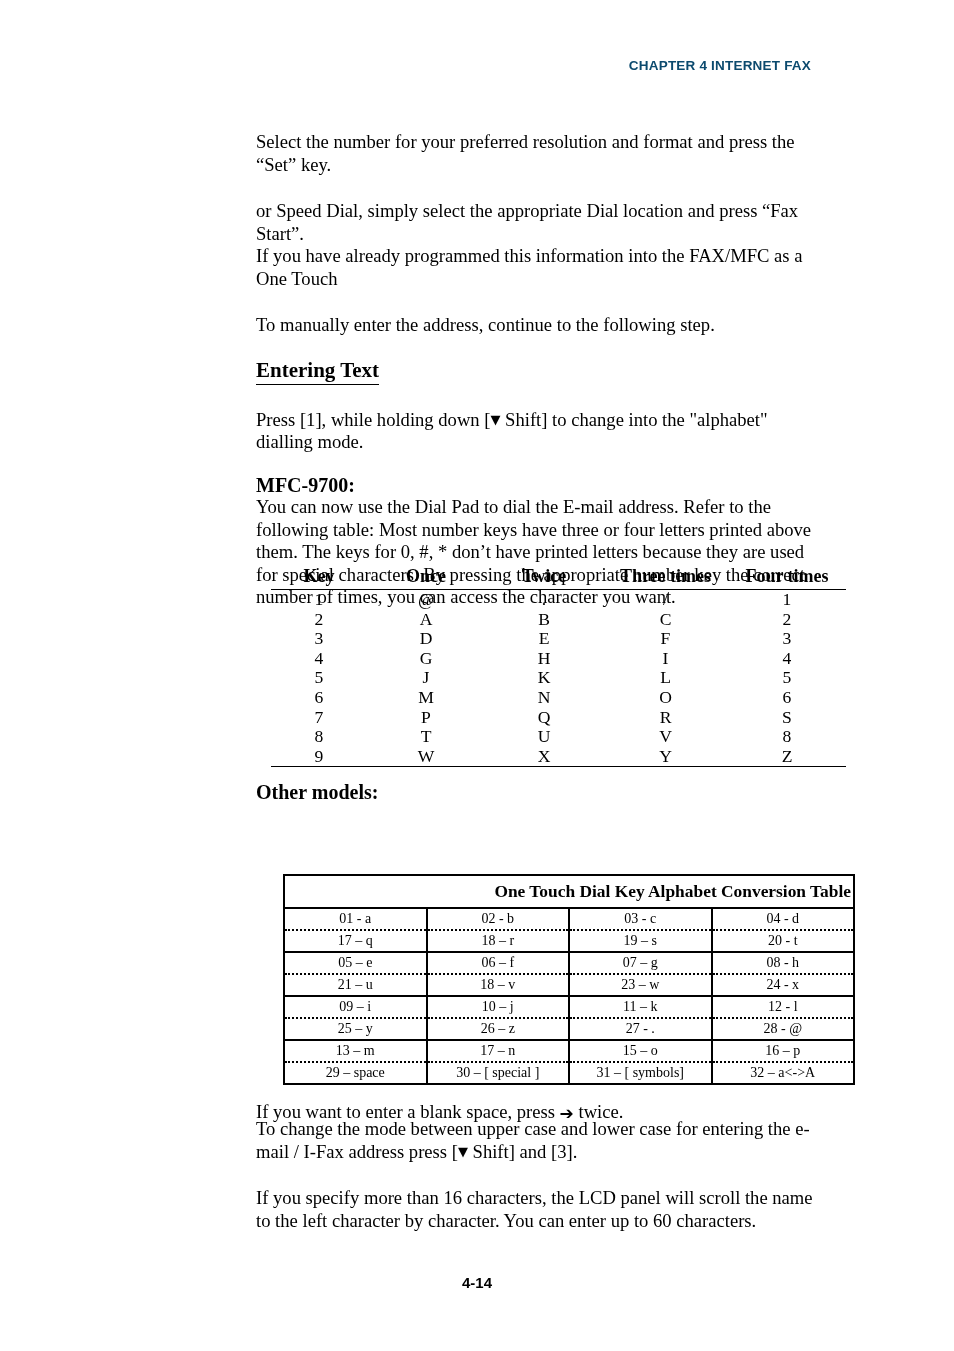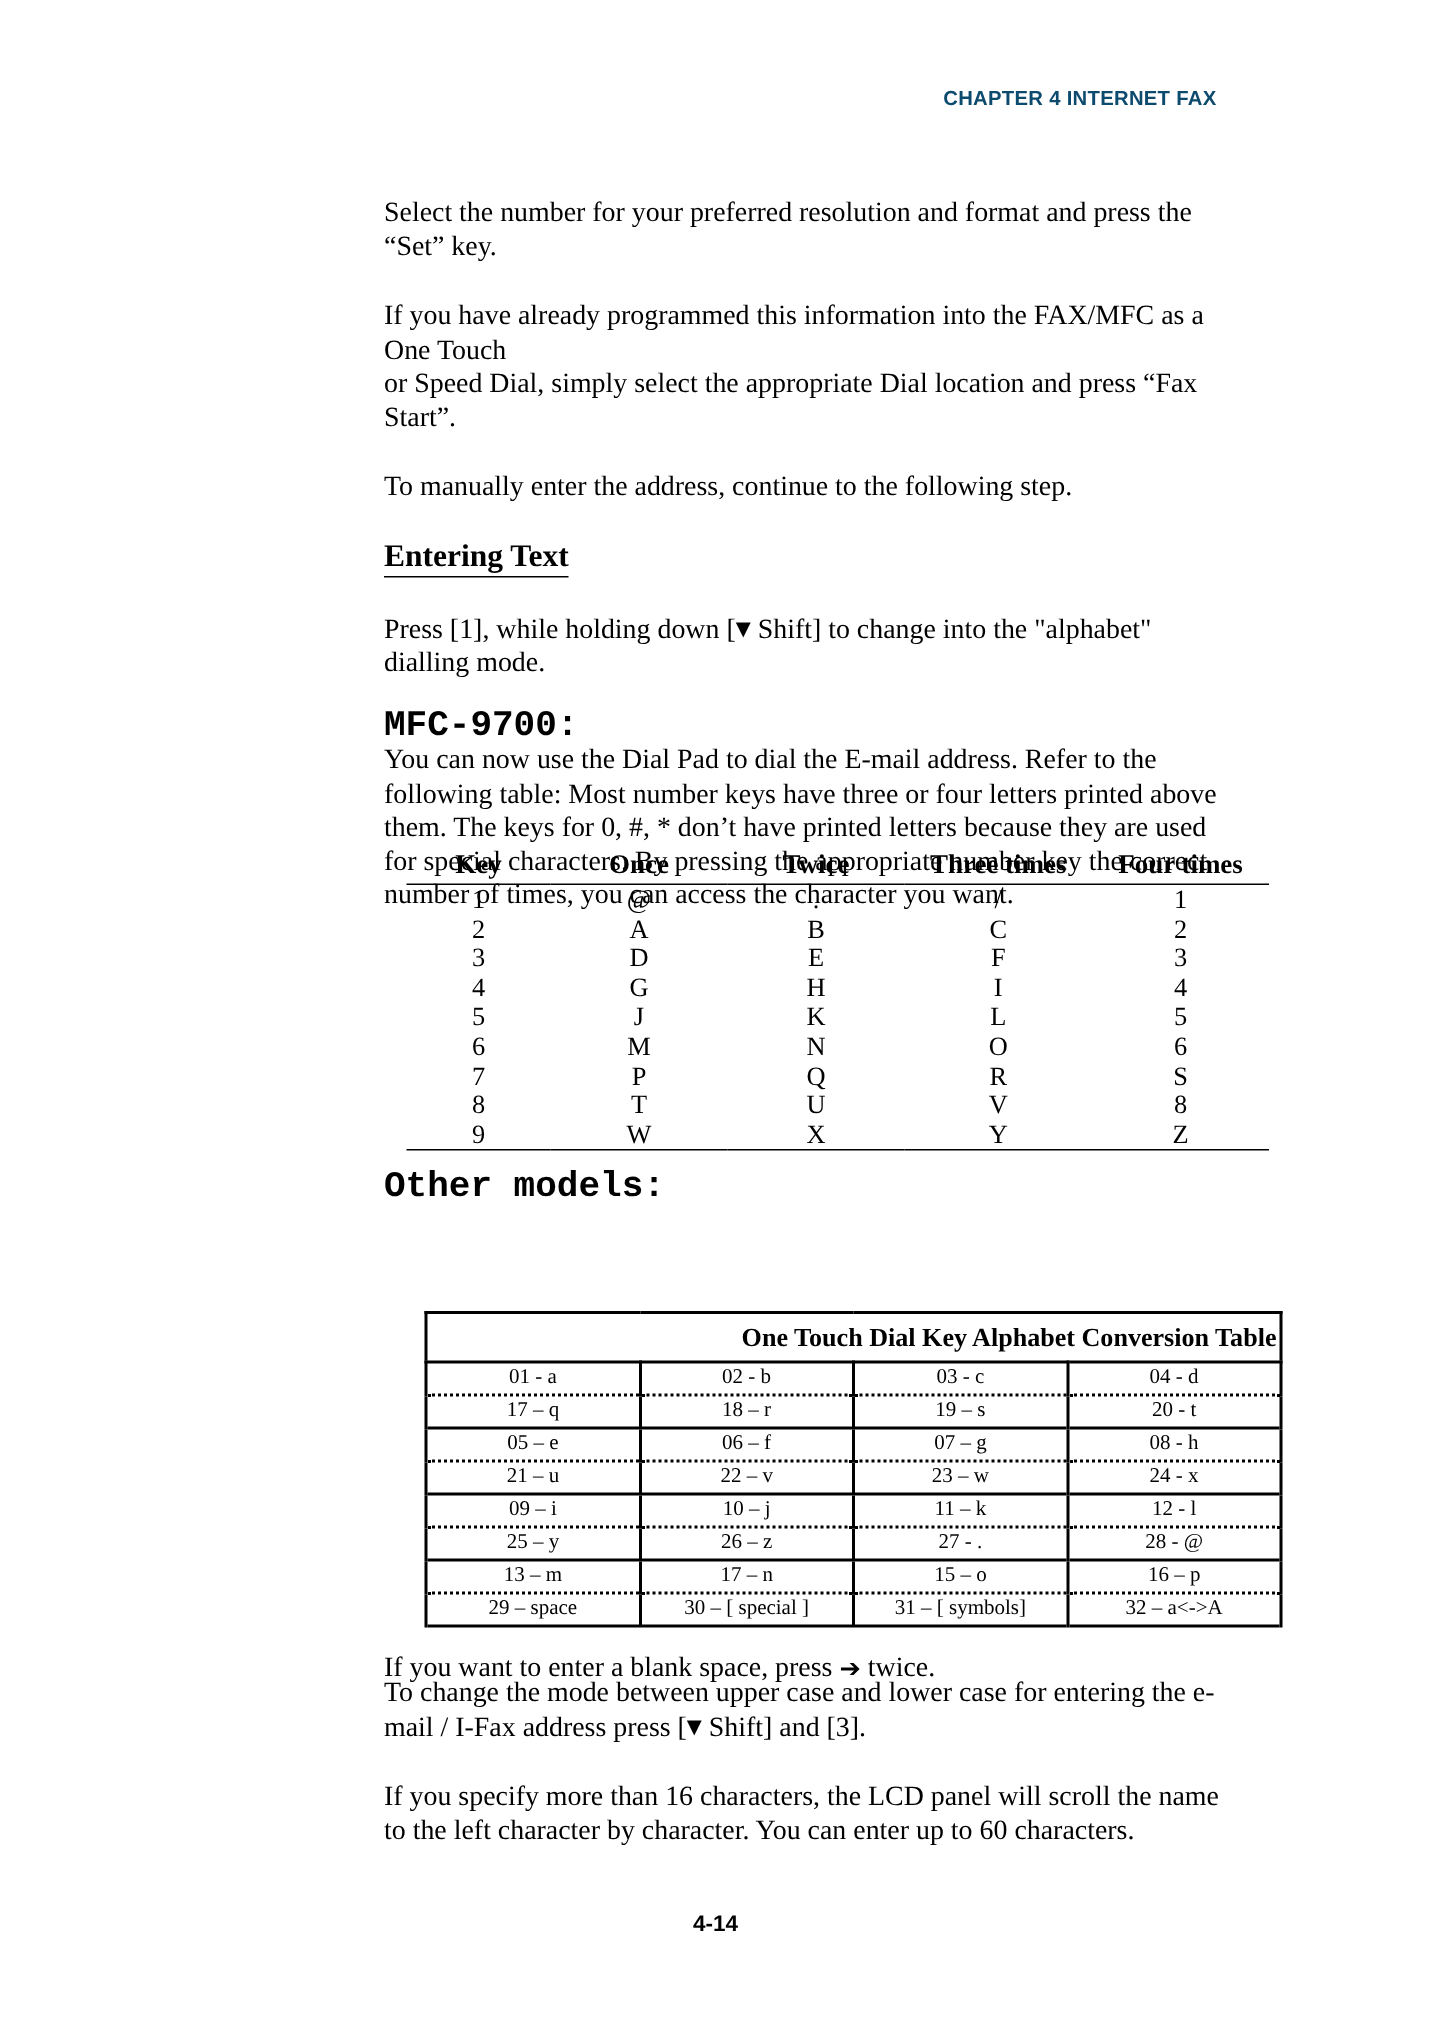--- a/index.html
+++ b/index.html
@@ -59,24 +59,23 @@
     font-weight: bold;
     line-height: 26px;
     display: inline-block;
     border-bottom: 1.6px solid #000;
     padding-bottom: 1px;
   }
   .heading-wrap { margin: 0; }
 
   .bold-label {
     font-weight: bold;
-    font-size: 24px;
+    font-size: 20px;
     line-height: 22.5px;
     margin: 0;
-    font-family: Liberation Mono, monospace;
   }
 
   .arrow-down {
     font-family: "DejaVu Sans", sans-serif;
     font-size: 13px;
     line-height: 1;
     position: relative;
     top: -2px;
   }
   .arrow-right {
@@ -199,22 +198,22 @@
 
 <div class="page">
 
   <div class="header">CHAPTER 4 INTERNET FAX</div>
 
   <div class="content">
 
     <p class="para">Select the number for your preferred resolution and format and press the “Set” key.</p>
     <div class="gap-24"></div>
 
+    <p class="para">or Speed Dial, simply select the appropriate Dial location and press “Fax Start”.</p>
     <p class="para">If you have already programmed this information into the FAX/MFC as a One Touch</p>
-    <p class="para">or Speed Dial, simply select the appropriate Dial location and press “Fax Start”.</p>
     <div class="gap-24"></div>
 
     <p class="para">To manually enter the address, continue to the following step.</p>
     <div class="gap-20"></div>
 
     <div class="heading-wrap">
       <h2 class="section-heading">Entering Text</h2>
     </div>
     <div class="gap-24"></div>
 
@@ -333,21 +332,21 @@
         <td>20 - t</td>
       </tr>
       <tr class="pair-top">
         <td>05 – e</td>
         <td>06 – f</td>
         <td>07 – g</td>
         <td>08 - h</td>
       </tr>
       <tr class="pair-bottom">
         <td>21 – u</td>
-        <td>22 – v</td>
+        <td>18 – v</td>
         <td>23 – w</td>
         <td>24 - x</td>
       </tr>
       <tr class="pair-top">
         <td>09 – i</td>
         <td>10 – j</td>
         <td>11 – k</td>
         <td>12 - l</td>
       </tr>
       <tr class="pair-bottom">

